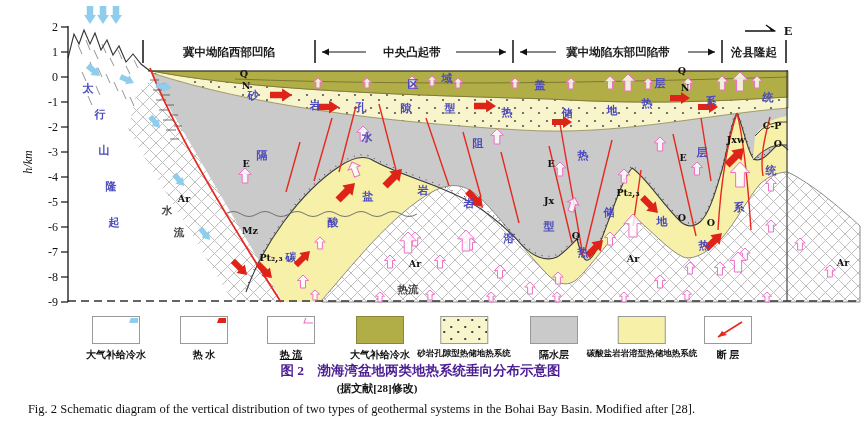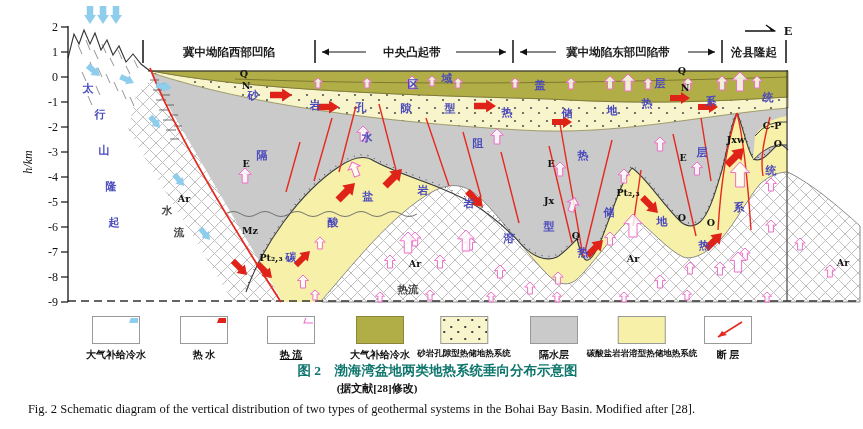--- a/index.html
+++ b/index.html
@@ -14,21 +14,21 @@
   .axis-lab{font:italic 12px "Liberation Serif","DejaVu Serif",serif;fill:#111;}
   .dir-e{font:bold 13px "Liberation Serif","DejaVu Serif",serif;fill:#111;}
   #legend{position:absolute;left:0;top:312px;width:863px;height:48px;}
   .lg-item{position:absolute;top:4px;transform:translateX(-50%);text-align:center;}
   .lg-box{width:46px;height:26px;margin:0 auto;border:1px solid #999;background:#fff;
           display:flex;align-items:center;justify-content:center;}
   .lg-label{margin-top:4px;font:bold 10px "Liberation Serif","DejaVu Serif",serif;
             color:#111;white-space:nowrap;}
   .lg-label.small{font-size:8.5px;}
   .cap-cn{position:absolute;left:0;top:362px;width:841px;text-align:center;
-          font:bold 13.5px "Liberation Serif","DejaVu Serif",serif;color:#0f766e;padding-left:17px;}
+          font:bold 13.5px "Liberation Serif","DejaVu Serif",serif;color:#4c1d95;}
   .cap-note{position:absolute;left:0;top:381px;width:754px;text-align:center;
           font:bold 11px "Liberation Serif","DejaVu Serif",serif;color:#111;}
   .cap-en{position:absolute;left:0;top:402px;width:723px;text-align:center;
           font:12.5px "Liberation Serif","DejaVu Serif",serif;color:#111;}
 </style>
 </head>
 <body>
 
 <div id="fig-wrap">
 

